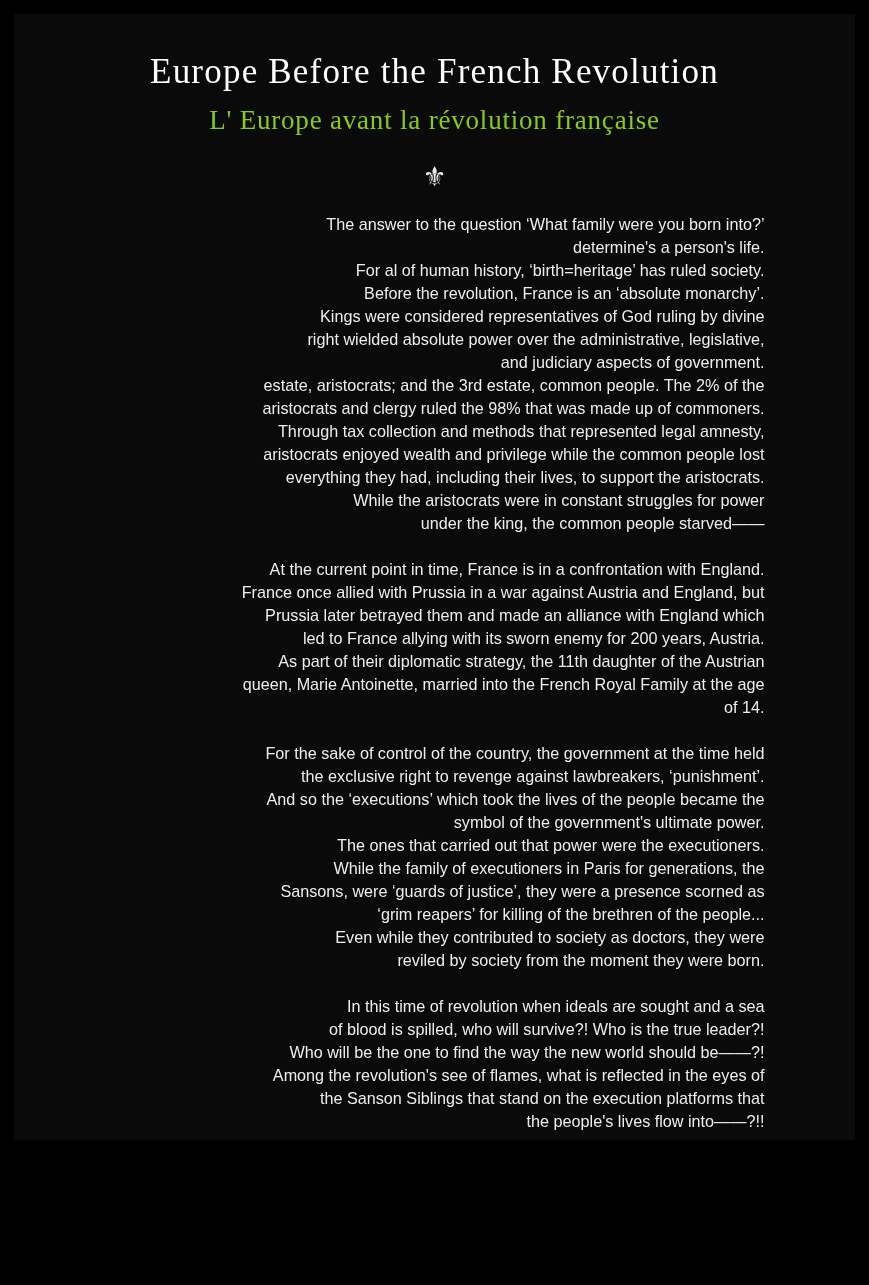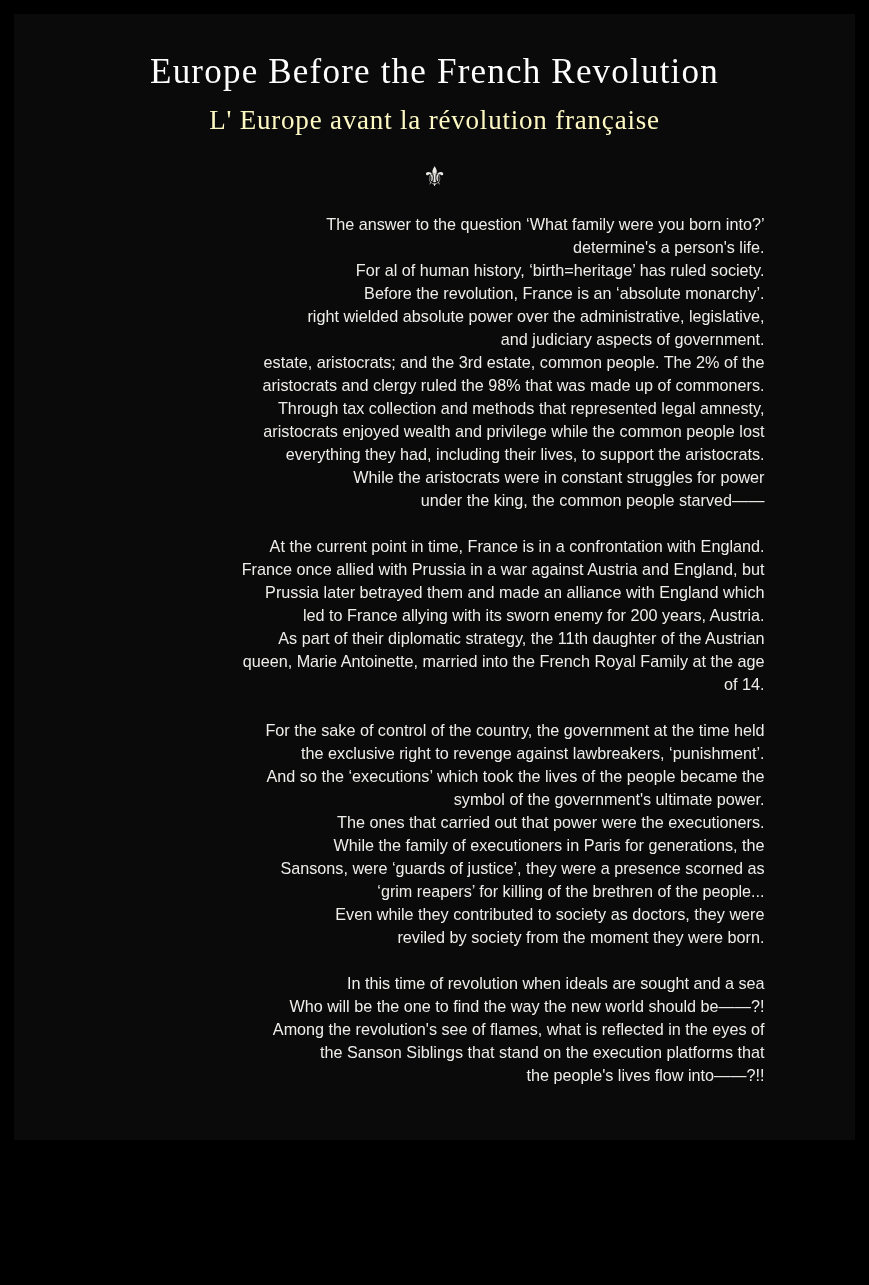--- a/index.html
+++ b/index.html
@@ -45,21 +45,21 @@
     font-weight: normal;
     color: #ffffff;
   }
   .title-sub {
     font-family: "Liberation Serif", serif;
     font-size: 27px;
     letter-spacing: 0.8px;
     line-height: 1.25;
     margin: 0;
     font-weight: normal;
-    color: #fef9c3;
+    color: #84cc16;
   }
   .ornament {
     margin: 26px 0 22px 0;
     font-size: 27px;
     line-height: 1;
     color: #eceae6;
   }
   .body-block {
     font-family: "Liberation Sans", sans-serif;
     font-size: 16.2px;
@@ -89,20 +89,21 @@
     <h1 class="title-main">Europe Before the French Revolution</h1>
     <h2 class="title-sub">L' Europe avant la révolution française</h2>
     <div class="ornament">⚜</div>
     <div id="body-container">
         <div class="body-block">
           <p>
             <span class="line">The answer to the question ‘What family were you born into?’</span>
             <span class="line">determine's a person's life.</span>
             <span class="line">For al of human history, ‘birth=heritage’ has ruled society.</span>
             <span class="line">Before the revolution, France is an ‘absolute monarchy’.</span>
+            <span class="line">Kings were considered representatives of God ruling by divine</span>
             <span class="line">right wielded absolute power over the administrative, legislative,</span>
             <span class="line">and judiciary aspects of government.</span>
             <span class="line">estate, aristocrats; and the 3rd estate, common people. The 2% of the</span>
             <span class="line">aristocrats and clergy ruled the 98% that was made up of commoners.</span>
             <span class="line">Through tax collection and methods that represented legal amnesty,</span>
             <span class="line">aristocrats enjoyed wealth and privilege while the common people lost</span>
             <span class="line">everything they had, including their lives, to support the aristocrats.</span>
             <span class="line">While the aristocrats were in constant struggles for power</span>
             <span class="line">under the king, the common people starved——</span>
           </p>
@@ -131,20 +132,21 @@
             <span class="line">Sansons, were ‘guards of justice’, they were a presence scorned as</span>
             <span class="line">‘grim reapers’ for killing of the brethren of the people...</span>
             <span class="line">Even while they contributed to society as doctors, they were</span>
             <span class="line">reviled by society from the moment they were born.</span>
           </p>
         </div>
         <div class="block-gap"></div>
         <div class="body-block">
           <p>
             <span class="line">In this time of revolution when ideals are sought and a sea</span>
+            <span class="line">of blood is spilled, who will survive?! Who is the true leader?!</span>
             <span class="line">Who will be the one to find the way the new world should be——?!</span>
             <span class="line">Among the revolution's see of flames, what is reflected in the eyes of</span>
             <span class="line">the Sanson Siblings that stand on the execution platforms that</span>
             <span class="line">the people's lives flow into——?!!</span>
           </p>
         </div>
       </div>
   </div>
 </div>
 

